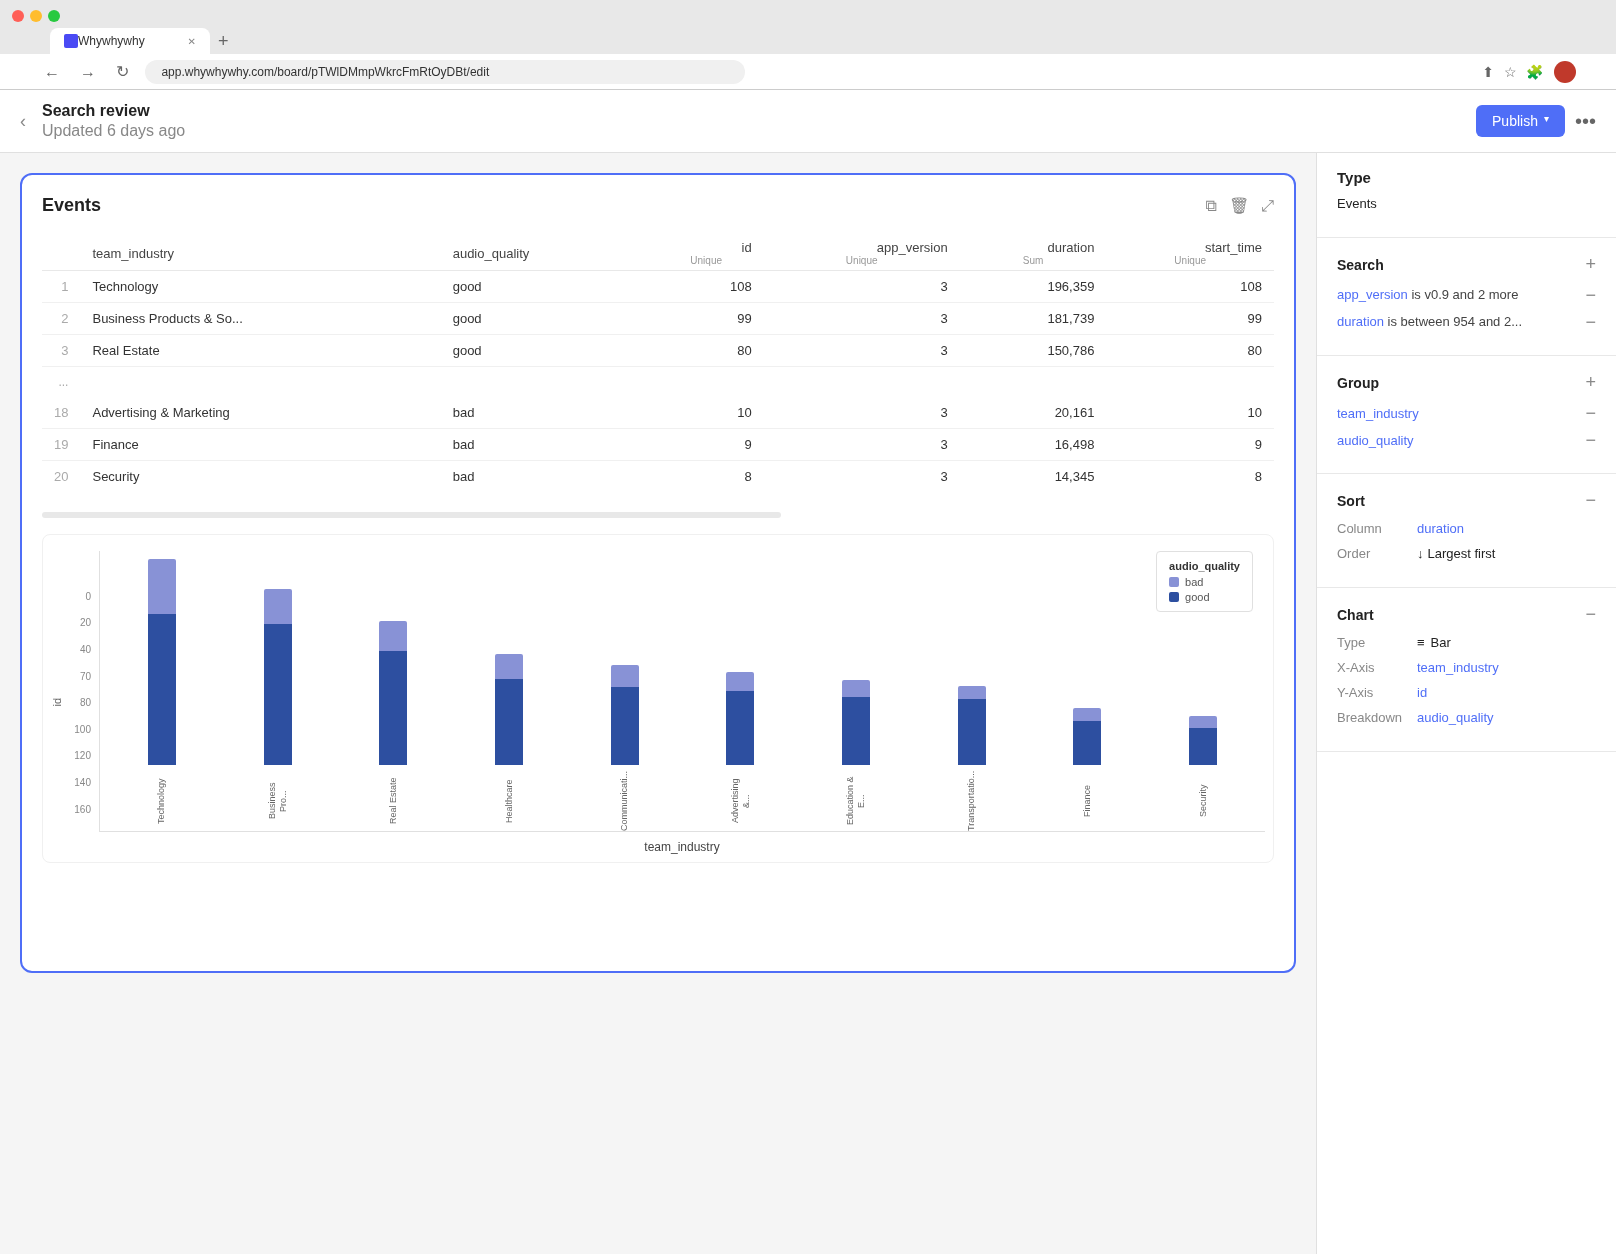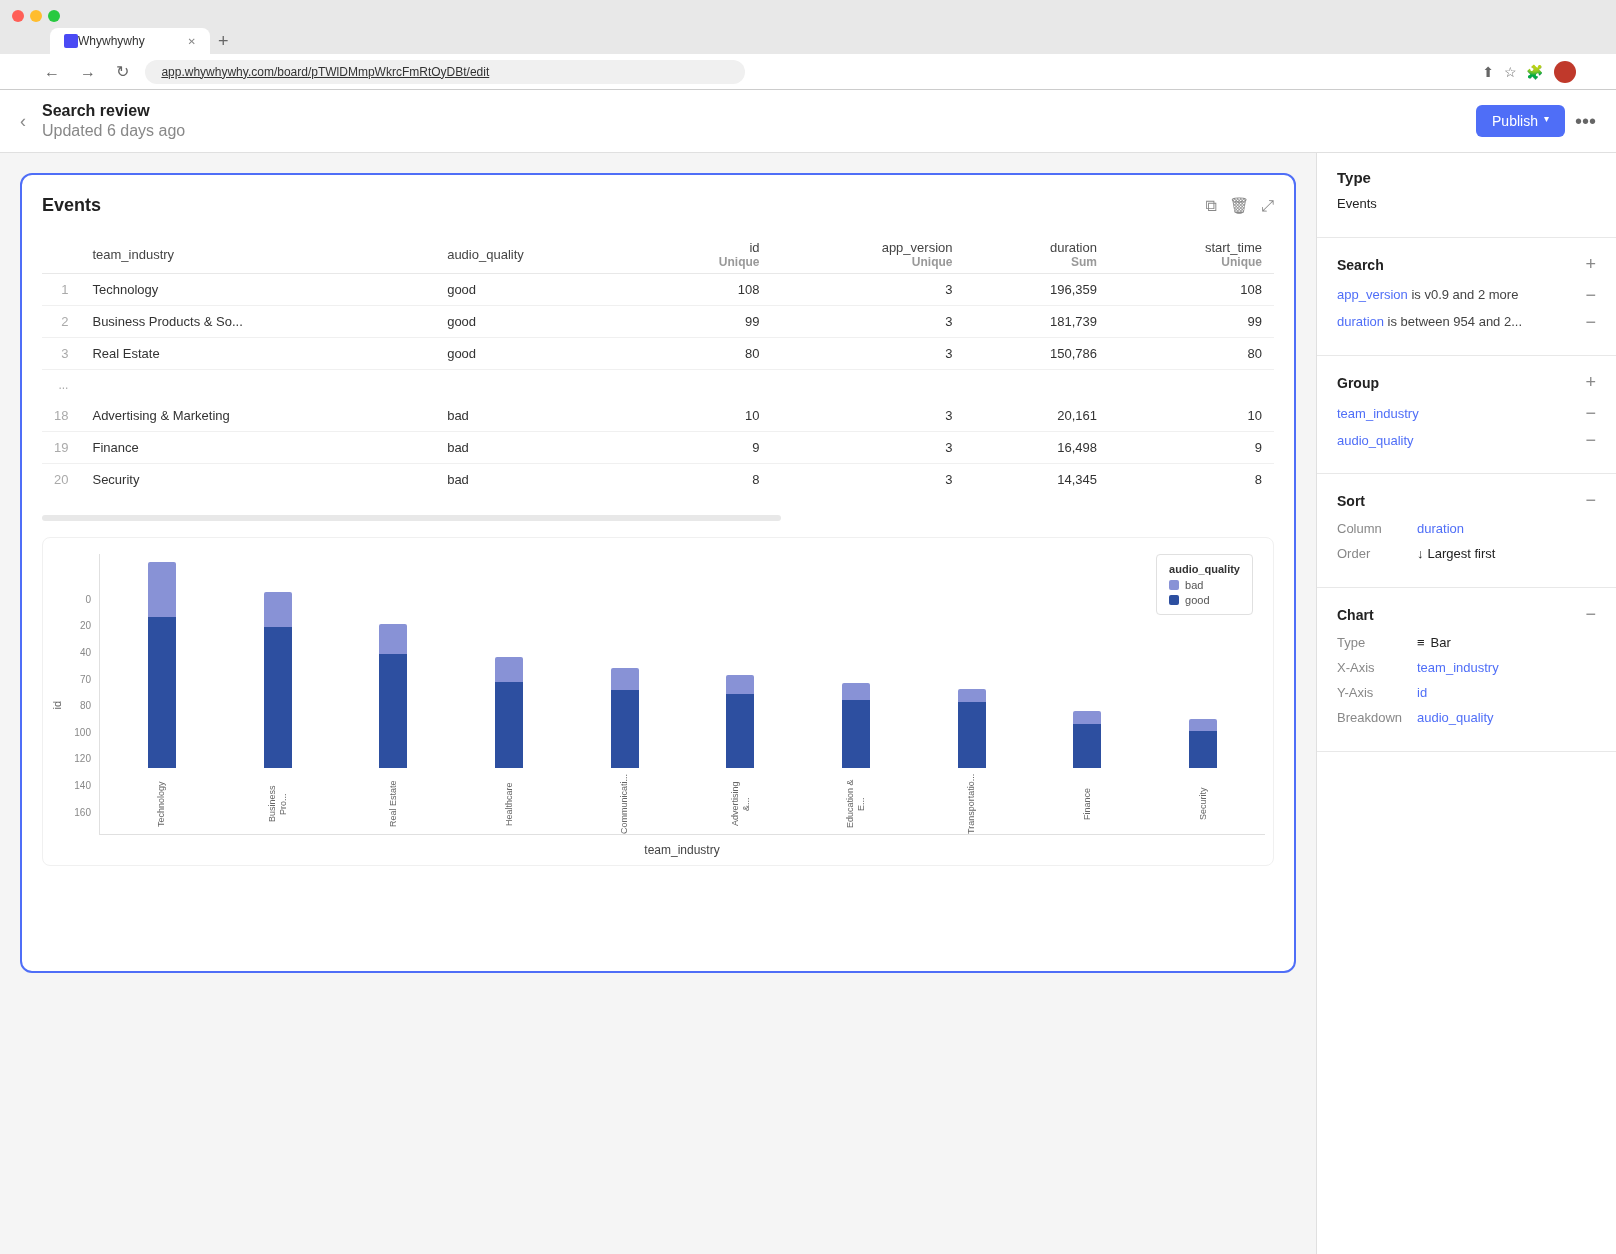--- a/index.html
+++ b/index.html
@@ -12,21 +12,21 @@
     .traffic-red { background: #ff5f57; }
     .traffic-yellow { background: #ffbd2e; }
     .traffic-green { background: #28c940; }
     .browser-tab-bar { display: flex; align-items: center; padding: 0 50px; gap: 0; }
     .browser-tab { display: flex; align-items: center; gap: 0; background: #fff; border-radius: 8px 8px 0 0; padding: 6px 14px; font-size: 12px; color: #333; min-width: 160px; }
     .browser-tab-icon { width: 14px; height: 14px; background: #4a4af4; border-radius: 2px; display: inline-block; }
     .browser-tab-close { margin-left: auto; color: #888; cursor: pointer; font-size: 10px; }
     .browser-new-tab { background: none; border: none; font-size: 18px; color: #666; cursor: pointer; padding: 0 8px; }
     .browser-address-bar { display: flex; align-items: center; background: #fff; padding: 4px 40px; gap: 12px; }
     .browser-nav-btn { background: none; border: none; font-size: 16px; color: #666; cursor: pointer; padding: 4px; }
-    .browser-address-input { flex: 1; background: #f0f0f0; border: none; border-radius: 20px; padding: 5px 16px; font-size: 12px; color: #333; max-width: 600px; text-decoration: underline; }
+    .browser-address-input { flex: 1; background: #f0f0f0; border: none; border-radius: 20px; padding: 5px 16px; font-size: 12px; color: #333; max-width: 600px; }
     .browser-actions { display: flex; align-items: center; gap: 10px; margin-left: auto; }
     .browser-action-btn { background: none; border: none; font-size: 14px; color: #666; cursor: pointer; }
     .browser-avatar { width: 22px; height: 22px; border-radius: 50%; background: #c0392b; }
 
     
     .app-container { display: flex; flex-direction: column; height: calc(1254px - 85px); background: #f5f5f5; }
 
     
     .app-header { display: flex; align-items: center; background: #fff; border-bottom: 1px solid #e0e0e0; padding: 12px 20px; gap: 16px; }
     .header-back { background: none; border: none; font-size: 18px; color: #888; cursor: pointer; }
@@ -47,21 +47,21 @@
     .events-card-header { display: flex; align-items: center; margin-bottom: 16px; }
     .events-card-title { font-size: 18px; font-weight: 600; color: #222; flex: 1; }
     .card-actions { display: flex; gap: 12px; }
     .card-action-btn { background: none; border: none; color: #888; cursor: pointer; font-size: 16px; }
 
     
     .data-table { width: 100%; border-collapse: collapse; font-size: 13px; margin-bottom: 20px; }
     .data-table th { text-align: right; padding: 8px 12px 4px; color: #444; font-weight: 500; border-bottom: 1px solid #e8e8e8; }
     .data-table th:first-child { text-align: left; }
     .data-table th.left { text-align: left; }
-    .col-sub { display: block; font-size: 12px; color: #999; font-weight: 700; }
+    .col-sub { display: block; font-size: 10px; color: #999; font-weight: 400; text-align: center; }
     .data-table td { padding: 8px 12px; border-bottom: 1px solid #f0f0f0; color: #333; text-align: right; }
     .data-table td:first-child { text-align: right; color: #aaa; width: 30px; }
     .data-table td.text-left { text-align: left; }
     .data-table tr:last-child td { border-bottom: none; }
     .ellipsis-row td { color: #999; font-size: 12px; border-bottom: none; }
     .table-scroll-bar { height: 6px; background: #e8e8e8; border-radius: 3px; width: 60%; margin: 4px 0 16px; }
 
     
     .chart-container { padding: 16px 8px 8px; background: #fff; border-radius: 8px; border: 1px solid #f0f0f0; position: relative; }
     .chart-legend { position: absolute; top: 16px; right: 20px; background: rgba(255,255,255,0.9); border: 1px solid #e0e0e0; border-radius: 4px; padding: 8px 12px; font-size: 11px; }

